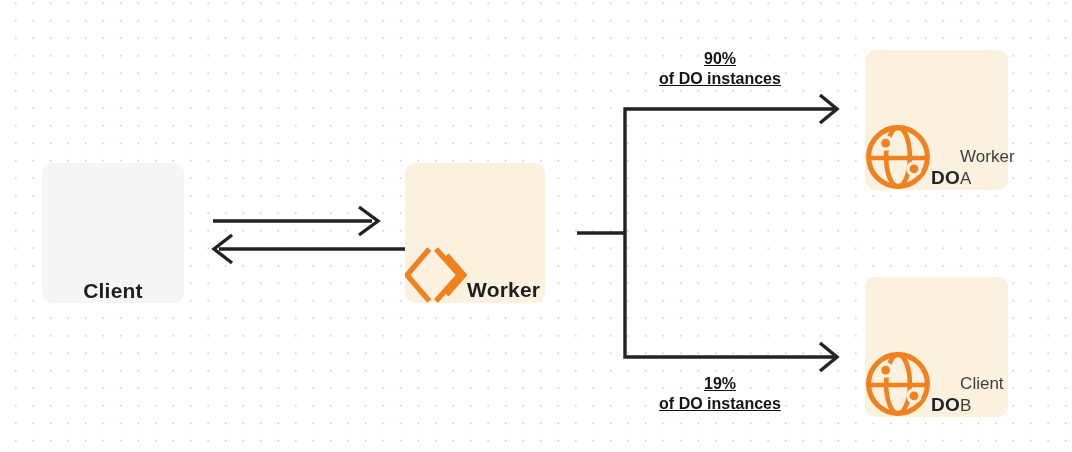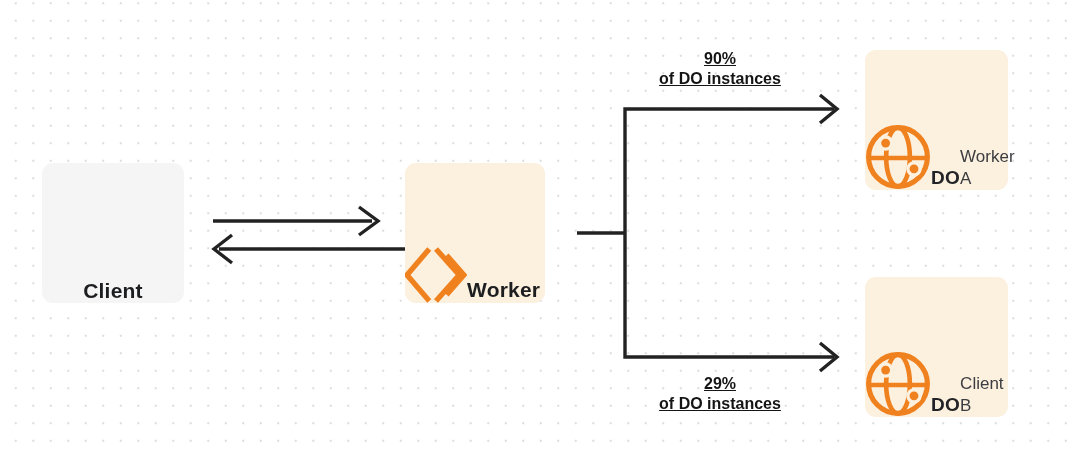--- a/index.html
+++ b/index.html
@@ -116,17 +116,17 @@
     </span>
     <div class="do-title">DO</div>
     <div class="do-subtitle">Client B</div>
   </div>
 
   <div class="split-label split-label-a">
     <div>90%</div>
     <div>of DO instances</div>
   </div>
   <div class="split-label split-label-b">
-    <div>29%</div>
+    <div>19%</div>
     <div>of DO instances</div>
   </div>
 
 </div>
 
 </body></html>

